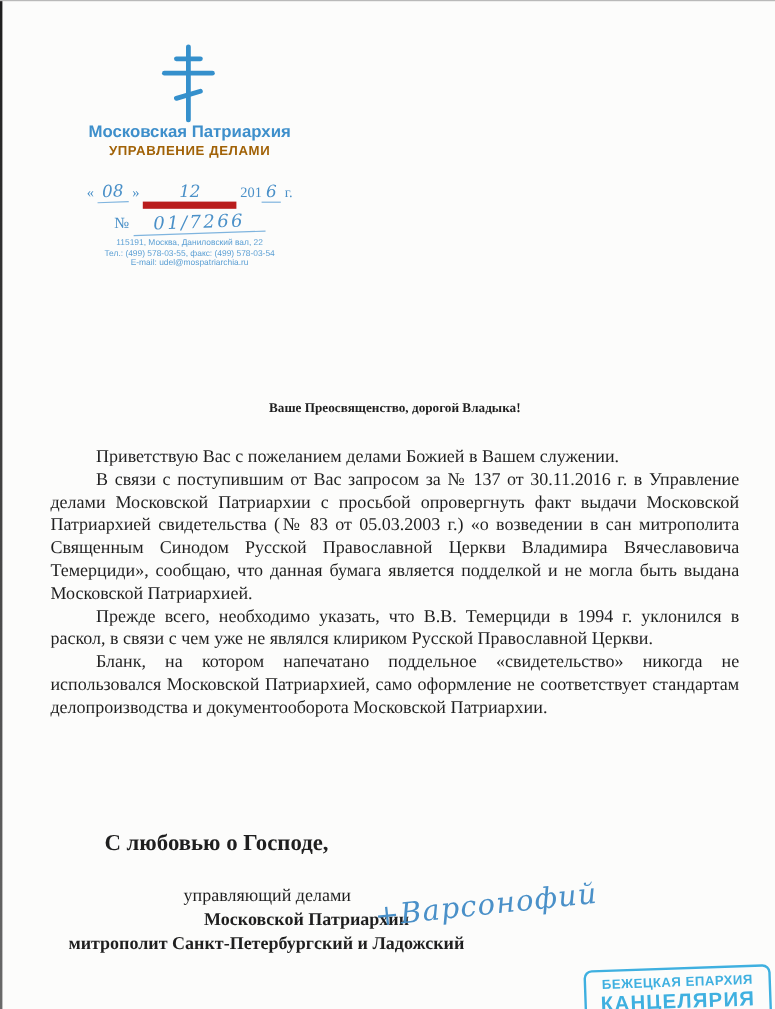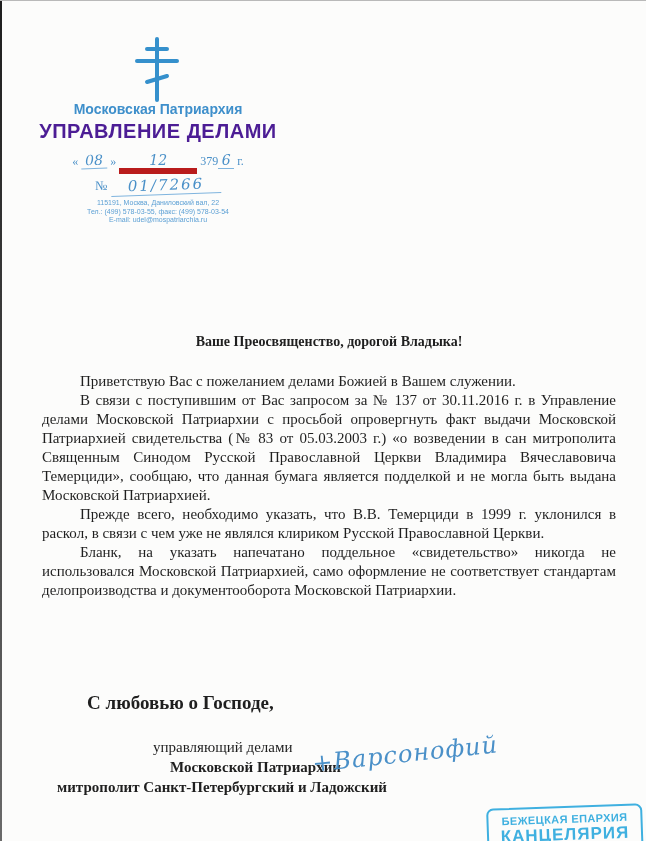--- a/index.html
+++ b/index.html
@@ -18,21 +18,21 @@
   .edge-top{position:absolute;left:0;top:0;width:646px;height:1px;background:#b9b9b9;}
 
   
   .letterhead{position:absolute;left:32px;top:0;width:252px;text-align:center;}
   .cross{position:absolute;left:101px;top:36px;width:48px;height:66px;}
   .org-name{position:absolute;left:0;top:101px;width:100%;
     font-family:"Liberation Sans", sans-serif;font-weight:bold;
     font-size:14px;color:#3e8fcb;}
   .dept-name{position:absolute;left:0;top:120px;width:100%;
     font-family:"Liberation Sans", sans-serif;font-weight:bold;
-    font-size:20px;letter-spacing:.5px;color:#4c1d95;}
+    font-size:11px;letter-spacing:.5px;color:#a16207;}
   .date-line{position:absolute;left:0;top:152px;width:100%;
     font-size:12px;color:#4a90c8;white-space:nowrap;}
   .hw{font-style:italic;font-family:"DejaVu Serif", serif;color:#4a90c8;}
   .hw-day{display:inline-block;min-width:26px;border-bottom:1px solid #7fb4de;
     font-size:14px;transform:rotate(-2deg);}
   .hw-month{display:inline-block;min-width:78px;border-bottom:6px solid #b91c1c;
     font-size:14px;}
   .hw-year{display:inline-block;min-width:16px;border-bottom:1px solid #7fb4de;
     font-size:14px;}
   .number-line{position:absolute;left:0;top:176px;width:100%;
@@ -41,21 +41,21 @@
     font-size:15px;letter-spacing:2px;transform:rotate(-2deg);}
   .address{position:absolute;left:0;top:199px;width:100%;
     font-family:"Liberation Sans", sans-serif;font-size:7px;line-height:8.5px;
     color:#5b9fd4;}
 
   
   .recipient{position:absolute;left:150px;top:246px;width:372px;
     text-align:center;font-weight:bold;font-size:15px;line-height:22px;}
 
   .salutation{position:absolute;left:42px;top:334px;width:574px;
-    text-align:center;font-weight:bold;font-size:14px;}
+    text-align:center;font-weight:bold;font-size:11px;}
 
   
   .body-text{position:absolute;left:42px;top:372px;width:574px;
     font-size:15px;line-height:19px;text-align:justify;}
   .body-text p{margin:0;text-indent:38px;}
 
   .closing{position:absolute;left:87px;top:692px;font-size:19px;font-weight:bold;}
 
   
   .sig-line1{position:absolute;left:153px;top:739px;font-weight:normal;font-size:15px;}
@@ -94,21 +94,21 @@
     </svg>
 
     <div class="org-name">Московская Патриархия</div>
     <div class="dept-name">УПРАВЛЕНИЕ ДЕЛАМИ</div>
 
     <div class="date-line">
       <span>«</span>
       <span class="hw hw-day">08</span>
       <span>»</span>
       <span class="hw hw-month">12</span>
-      <span>379</span><span class="hw hw-year">6</span>
+      <span>201</span><span class="hw hw-year">6</span>
       <span>г.</span>
     </div>
 
     <div class="number-line">
       <span>№</span>
       <span class="hw hw-number">01/7266</span>
     </div>
 
     <div class="address">
       <div>115191, Москва, Даниловский вал, 22</div>
@@ -116,22 +116,22 @@
       <div>E-mail: udel@mospatriarchia.ru</div>
     </div>
   </div>
 
 
   <div class="salutation">Ваше Преосвященство, дорогой Владыка!</div>
 
   <div class="body-text">
     <p>Приветствую Вас с пожеланием делами Божией в Вашем служении.</p>
     <p>В связи с поступившим от Вас запросом за № 137 от 30.11.2016 г. в Управление делами Московской Патриархии с просьбой опровергнуть факт выдачи Московской Патриархией свидетельства (№ 83 от 05.03.2003 г.) «о возведении в сан митрополита Священным Синодом Русской Православной Церкви Владимира Вячеславовича Темерциди», сообщаю, что данная бумага является подделкой и не могла быть выдана Московской Патриархией.</p>
-    <p>Прежде всего, необходимо указать, что В.В. Темерциди в 1999 г. уклонился в раскол, в связи с чем уже не являлся клириком Русской Православной Церкви.</p>
-    <p>Бланк, на указать напечатано поддельное «свидетельство» никогда не использовался Московской Патриархией, само оформление не соответствует стандартам делопроизводства и документооборота Московской Патриархии.</p>
+    <p>Прежде всего, необходимо указать, что В.В. Темерциди в 1994 г. уклонился в раскол, в связи с чем уже не являлся клириком Русской Православной Церкви.</p>
+    <p>Бланк, на котором напечатано поддельное «свидетельство» никогда не использовался Московской Патриархией, само оформление не соответствует стандартам делопроизводства и документооборота Московской Патриархии.</p>
   </div>
 
   <div class="closing">С любовью о Господе,</div>
 
   <div class="sig-line1">управляющий делами</div>
   <div class="sig-line2">Московской Патриархии</div>
   <div class="sig-line3">митрополит Санкт-Петербургский и Ладожский</div>
   <div class="hw-signature">+Варсонофий</div>
 
   <div class="stamp">

